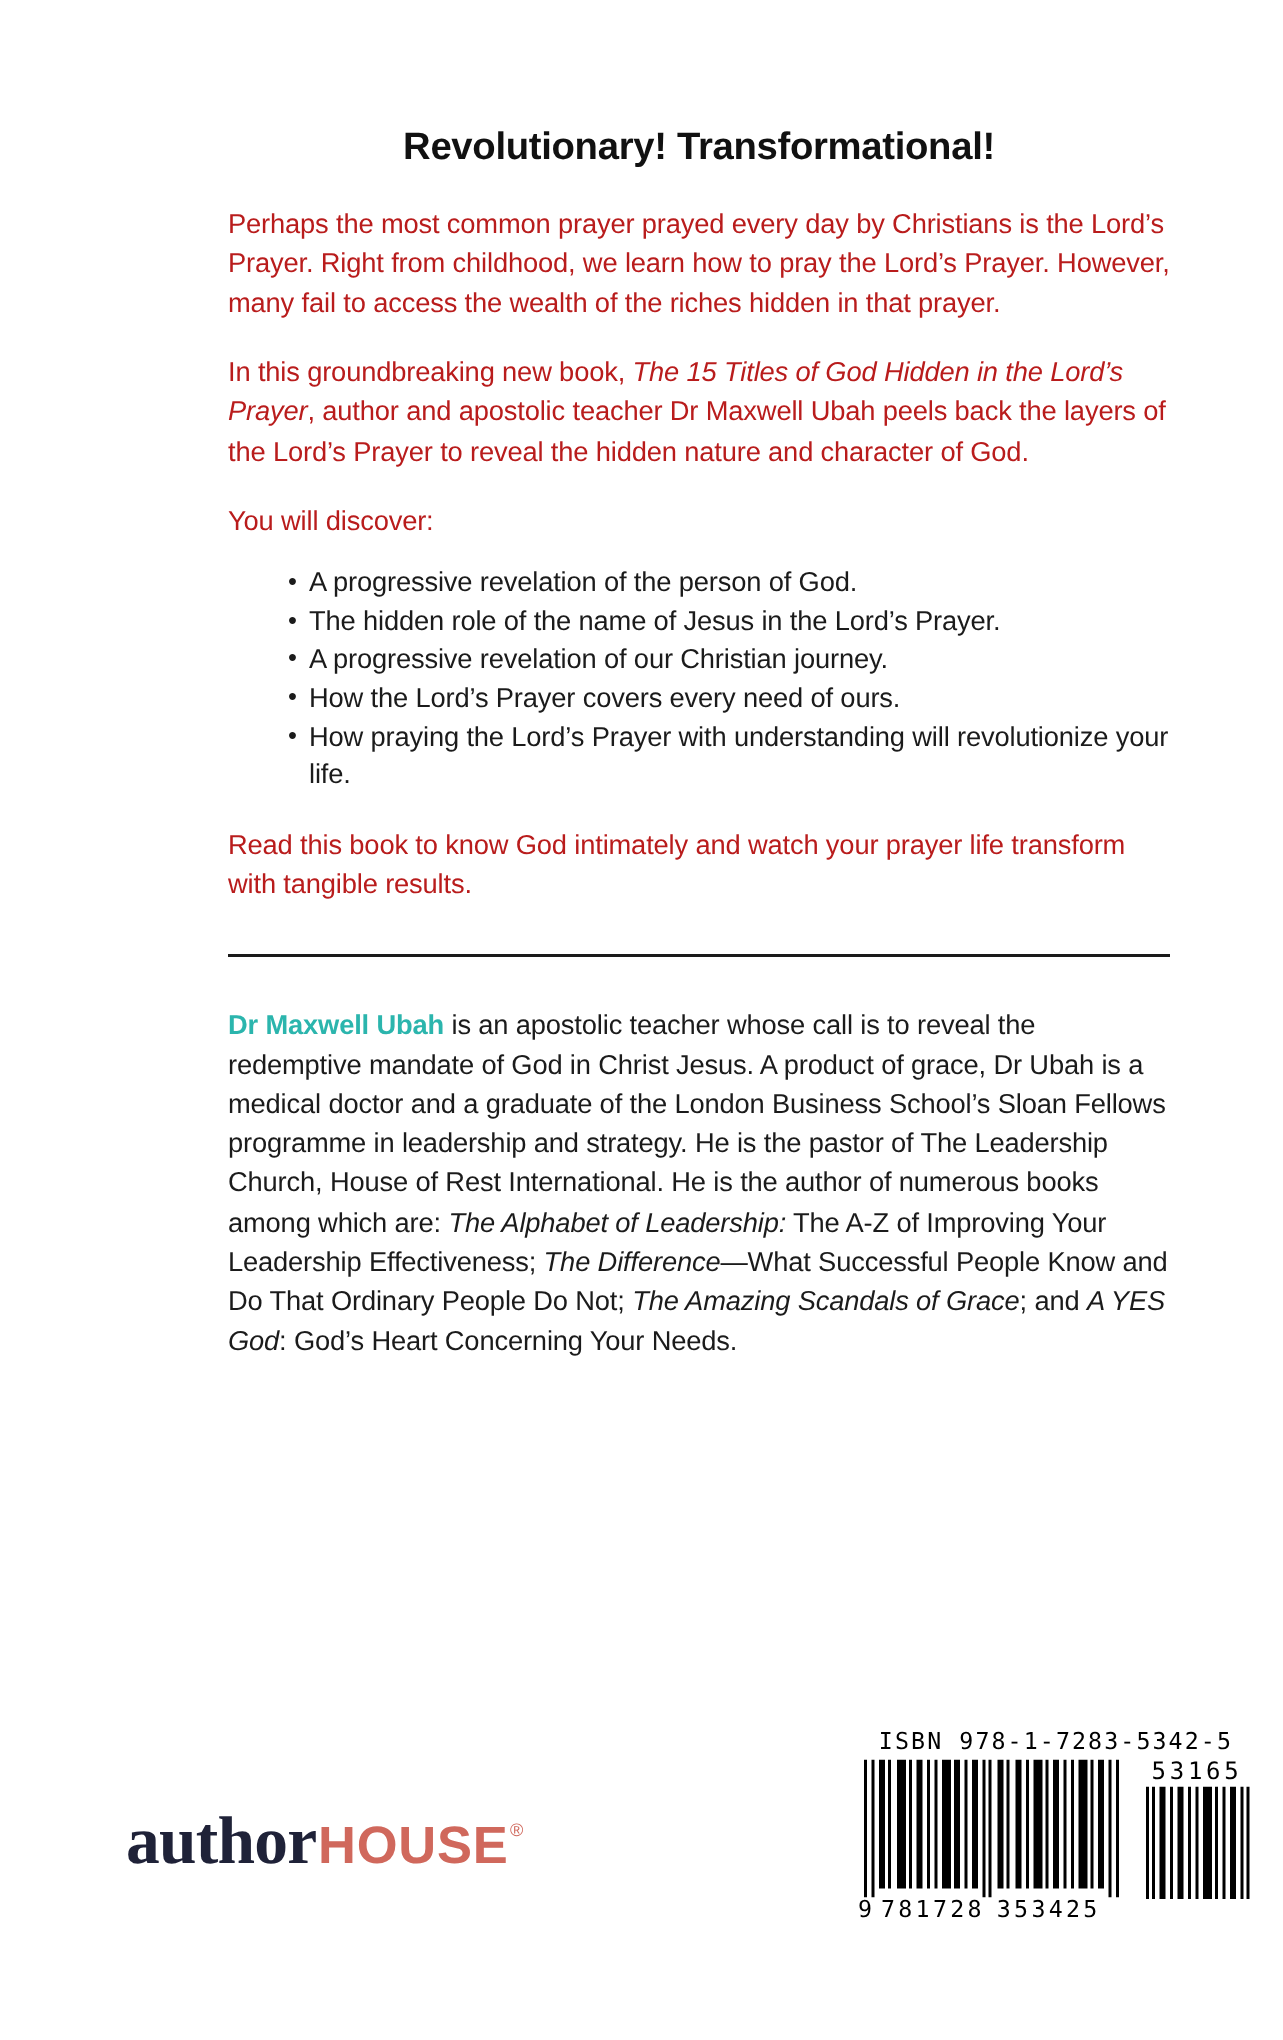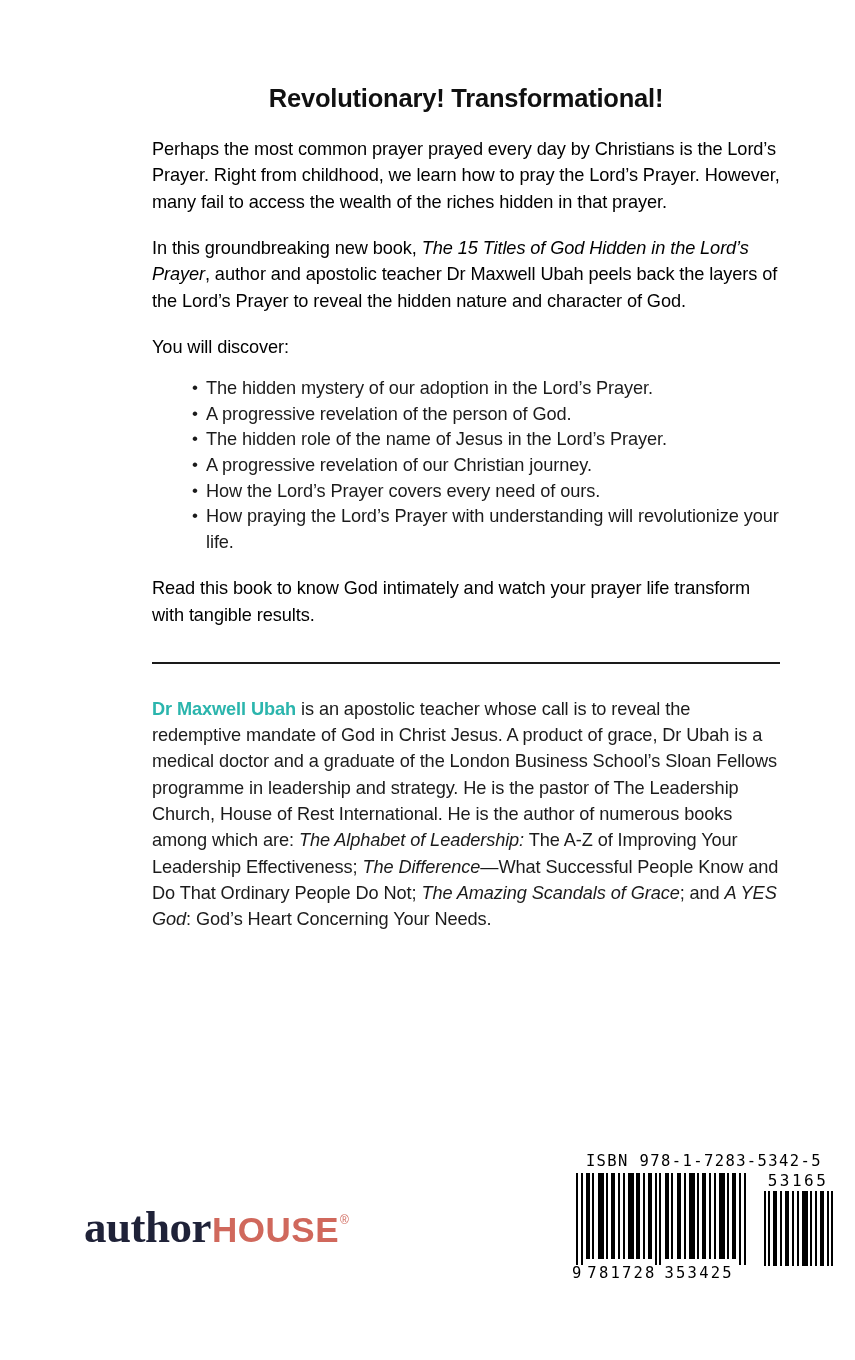--- a/index.html
+++ b/index.html
@@ -38,21 +38,21 @@
     text-align: center;
     color: #111111;
     letter-spacing: -0.2px;
     margin: 0 0 24px 0;
     line-height: 1.1;
   }
 
   .para {
     font-size: 18.2px;
     line-height: 26.3px;
-    color: #000000;
+    color: #b91c1c;
     margin: 0 0 20px 0;
     text-align: left;
     letter-spacing: -0.1px;
   }
   .para.tight { margin-bottom: 16px; }
 
   .para i, .bio i { font-style: italic; }
 
   .bullets {
     list-style: none;
@@ -188,21 +188,20 @@
 
     <h1 class="headline">Revolutionary! Transformational!</h1>
 
     <p class="para">Perhaps the most common prayer prayed every day by Christians is the Lord’s Prayer. Right from childhood, we learn how to pray the Lord’s Prayer. However, many fail to access the wealth of the riches hidden in that prayer.</p>
 
     <p class="para"><span>In this groundbreaking new book, </span><i>The 15 Titles of God Hidden in the Lord’s Prayer</i><span>, author and apostolic teacher Dr Maxwell Ubah peels back the layers of the Lord’s Prayer to reveal the hidden nature and character of God.</span></p>
 
     <p class="para tight">You will discover:</p>
 
     <ul class="bullets">
-      <li>The hidden mystery of our adoption in the Lord’s Prayer.</li>
       <li>A progressive revelation of the person of God.</li>
       <li>The hidden role of the name of Jesus in the Lord’s Prayer.</li>
       <li>A progressive revelation of our Christian journey.</li>
       <li>How the Lord’s Prayer covers every need of ours.</li>
       <li>How praying the Lord’s Prayer with understanding will revolutionize your life.</li>
     </ul>
 
 
     <p class="para">Read this book to know God intimately and watch your prayer life transform with tangible results.</p>
 

